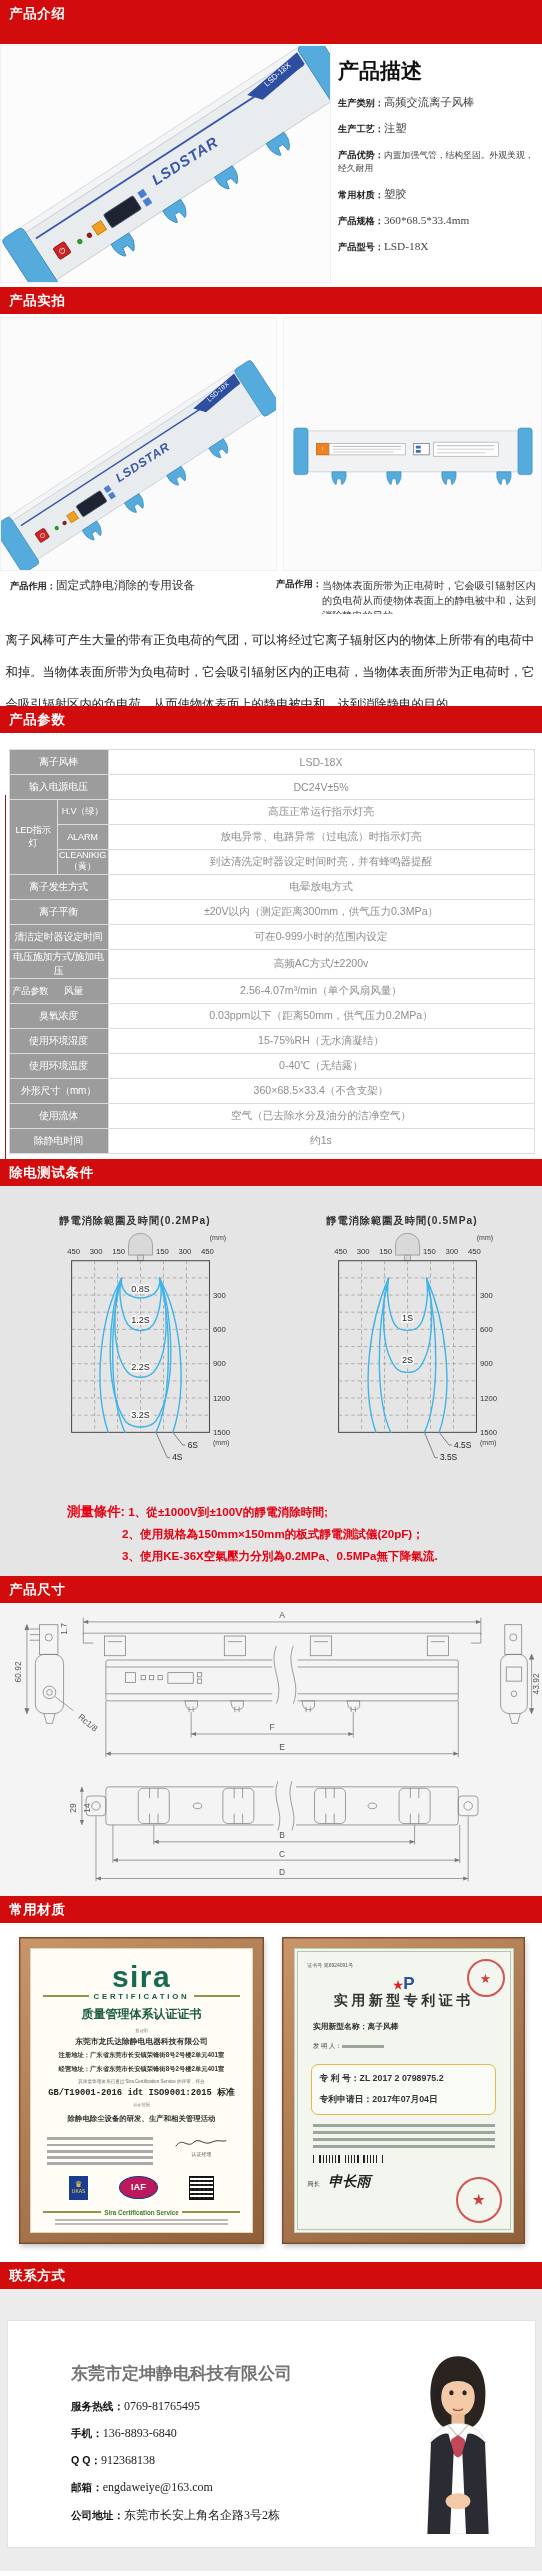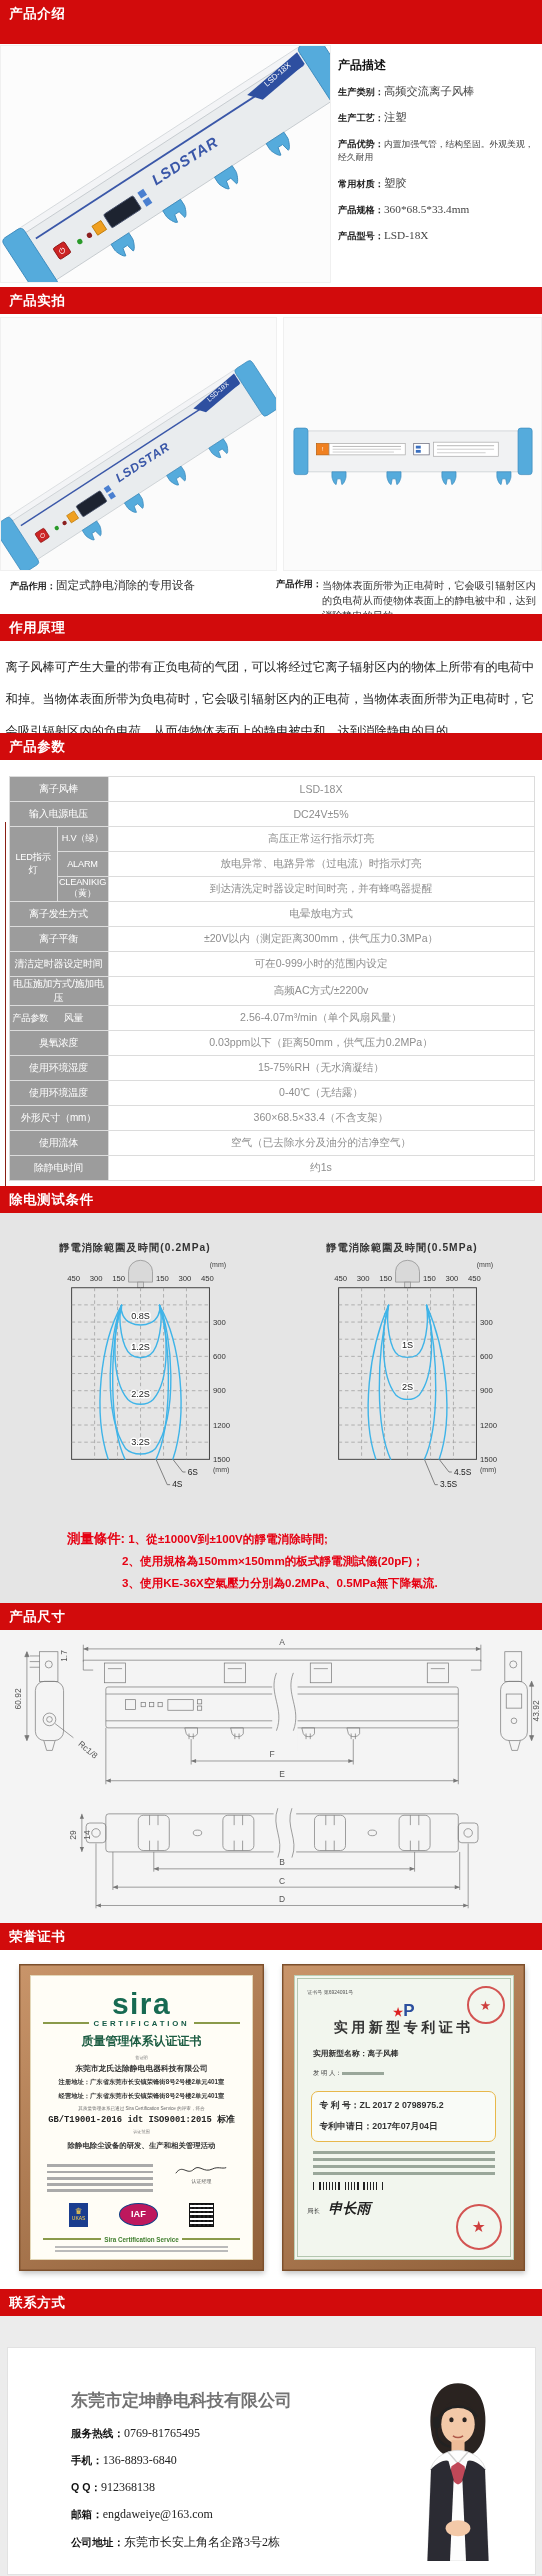--- a/index.html
+++ b/index.html
@@ -5,21 +5,21 @@
   html,body{margin:0;padding:0;background:#fff;}
   .page{width:543px;margin:0;position:relative;font-family:"Liberation Sans",sans-serif;color:#333;}
   .sec{position:relative;overflow:hidden;}
   .banner{height:27px;background:#d20b0c;color:#fff;font-weight:bold;font-size:13.4px;line-height:27px;padding-left:9.2px;letter-spacing:0.7px;box-sizing:border-box;}
   .banner.h40{height:44px;line-height:28px;}
 
   
   .sec-desc{height:243px;background:#fff;}
   .photo-main{position:absolute;left:0;top:1.4px;width:331px;height:238px;background:#fcfcfc;border:0.7px solid #f0f0f0;box-sizing:border-box;overflow:hidden;}
   .desc-text{position:absolute;left:338px;top:12.7px;width:201px;}
-  .desc-text h2{margin:0 0 11.3px;font-size:12px;color:#111;}
+  .desc-text h2{margin:0 0 11.3px;font-size:21px;color:#111;}
   .d-item{margin-bottom:12px;font-size:9.2px;line-height:13.4px;}
   .d-label{font-weight:bold;color:#222;}
   .d-val{font-family:"Liberation Serif",serif;font-size:11.3px;color:#444;}
   .d-val.small{font-size:8.8px;}
 
   
   .sec-photos{height:259px;background:#fff;}
   .ph-box{position:absolute;top:2.8px;height:254px;background:#fbfbfb;border:0.7px solid #f0f0f0;box-sizing:border-box;overflow:hidden;}
   .ph-left{left:0;width:277px;}
   .ph-right{left:283px;width:259px;}
@@ -233,21 +233,20 @@
   </div>
 
   <div class="sec sec-captions">
     <div class="cap cap-l"><span class="lab">产品作用：</span><span class="txt">固定式静电消除的专用设备</span></div>
     <div class="cap cap-r">
         <span class="lab">产品作用：</span>
         <span class="txt">当物体表面所带为正电荷时，它会吸引辐射区内的负电荷从而使物体表面上的静电被中和，达到消除静电的目的</span>
       </div>
   </div>
 
-  <div class="banner"><span>作用原理</span></div>
   <div class="sec sec-principle">
     <p class="principle-p">离子风棒可产生大量的带有正负电荷的气团，可以将经过它离子辐射区内的物体上所带有的电荷中和掉。当物体表面所带为负电荷时，它会吸引辐射区内的正电荷，当物体表面所带为正电荷时，它会吸引辐射区内的负电荷，从而使物体表面上的静电被中和，达到消除静电的目的。</p>
   </div>
 
   <div class="banner"><span>产品参数</span></div>
   <div class="sec sec-params">
     <div class="redline"></div>
     <table class="params" id="params-table">
       <colgroup>
           <col style="width:48px">
@@ -549,21 +548,21 @@
         <path d="M160,362 l7,-3 v6 z M652,362 l-7,-3 v6 z" fill="#777"></path>
       <text x="400" y="357" class="dwt" text-anchor="middle">C</text>
       <line x1="136" y1="300" x2="136" y2="392" class="dw"></line>
         <line x1="664" y1="300" x2="664" y2="392" class="dw"></line>
       <line x1="136" y1="388" x2="664" y2="388" class="dw"></line>
         <path d="M136,388 l7,-3 v6 z M664,388 l-7,-3 v6 z" fill="#777"></path>
       <text x="400" y="383" class="dwt" text-anchor="middle">D</text>
     </svg>
   </div>
 
-  <div class="banner"><span>荣誉证书</span></div>
+  <div class="banner"><span>常用材质</span></div>
   <div class="sec sec-certs">
     <div class="certs-row">
       <div class="frame frame-l">
         <div class="paper">
           <div class="sira-brand">sira</div>
           <div class="sira-sub">
               <span>CERTIFICATION</span>
             </div>
           <div class="cert-title">质量管理体系认证证书</div>
           <div class="tiny">兹证明</div>

